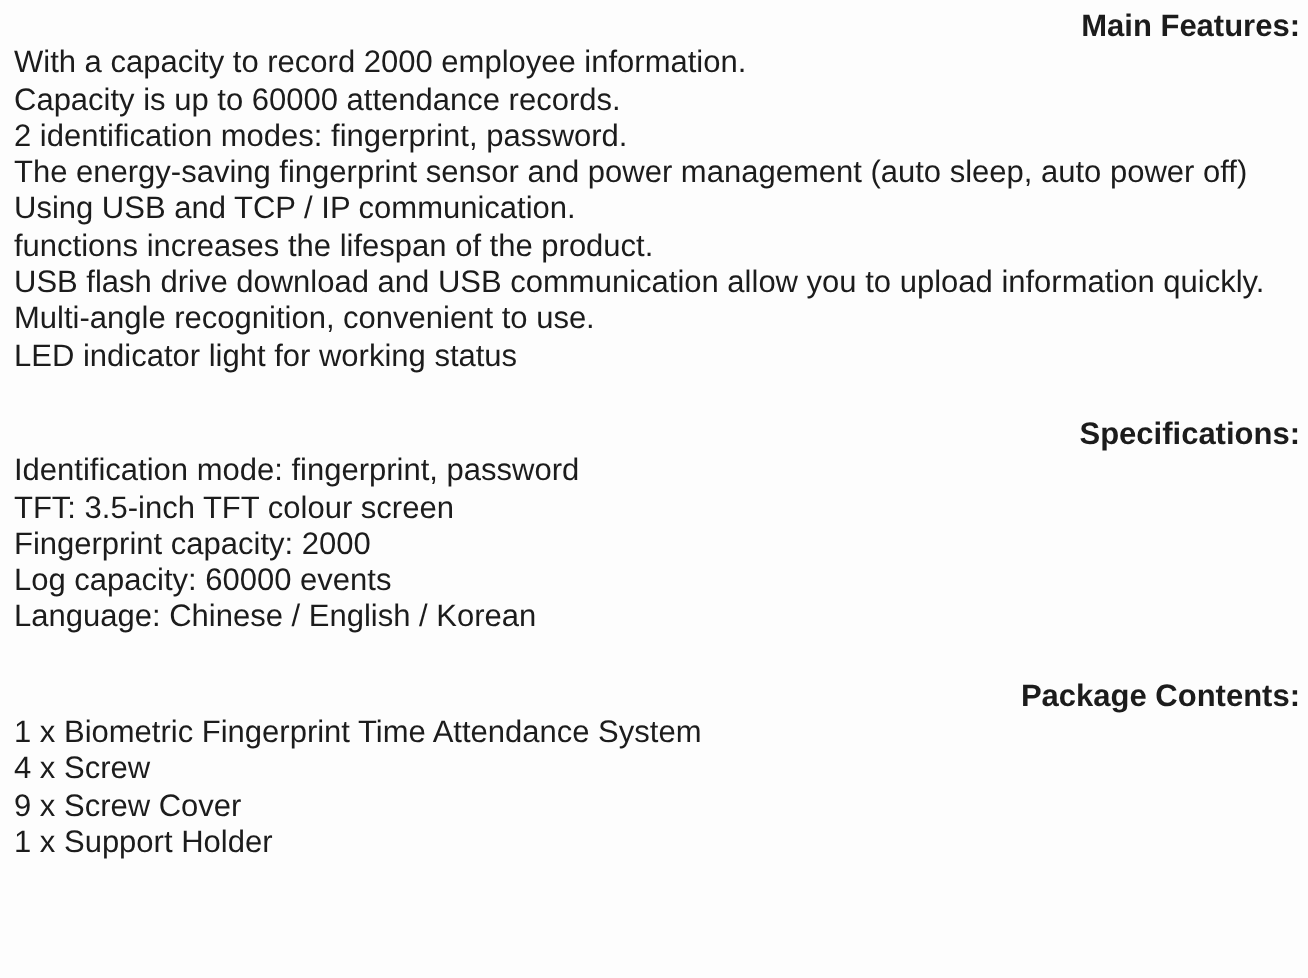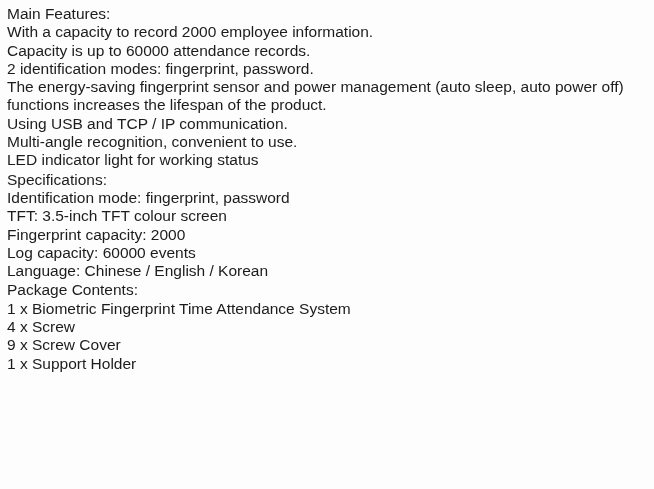--- a/index.html
+++ b/index.html
@@ -13,48 +13,50 @@
     height: 489px;
     overflow: hidden;
     padding: 5px 4px 4px 7px;
     font-family: "Liberation Sans", "DejaVu Sans", sans-serif;
     font-size: 15.5px;
     line-height: 18.3px;
     color: #1c1c1c;
     white-space: nowrap;
   }
   .section + .section {
-    margin-top: 1px; 
+    margin-top: 21px; 
   }
   .heading {
-    font-weight: normal;
+    font-weight: bold;
+    text-align: right;
   }
   .line {
     font-weight: normal;
   }
 </style>
 </head>
 <body>
 
 <div id="doc" style="background: rgb(253, 253, 253); color: rgb(28, 28, 28);">
   <section class="section">
     <div class="heading">Main Features:</div>
     <div class="lines">
   <div class="line">With a capacity to record 2000 employee information.</div>
 
   <div class="line">Capacity is up to 60000 attendance records.</div>
 
   <div class="line">2 identification modes: fingerprint, password.</div>
 
   <div class="line">The energy-saving fingerprint sensor and power management (auto sleep, auto power off)</div>
 
+  <div class="line">Using USB and TCP / IP communication.</div>
+
   <div class="line">functions increases the lifespan of the product.</div>
 
-  <div class="line">Using USB and TCP / IP communication.</div>
-
+  <div class="line">USB flash drive download and USB communication allow you to upload information quickly.</div>
 
 
   <div class="line">Multi-angle recognition, convenient to use.</div>
 
   <div class="line">LED indicator light for working status</div>
 </div>
   </section>
 
   <section class="section">
     <div class="heading">Specifications:</div>

